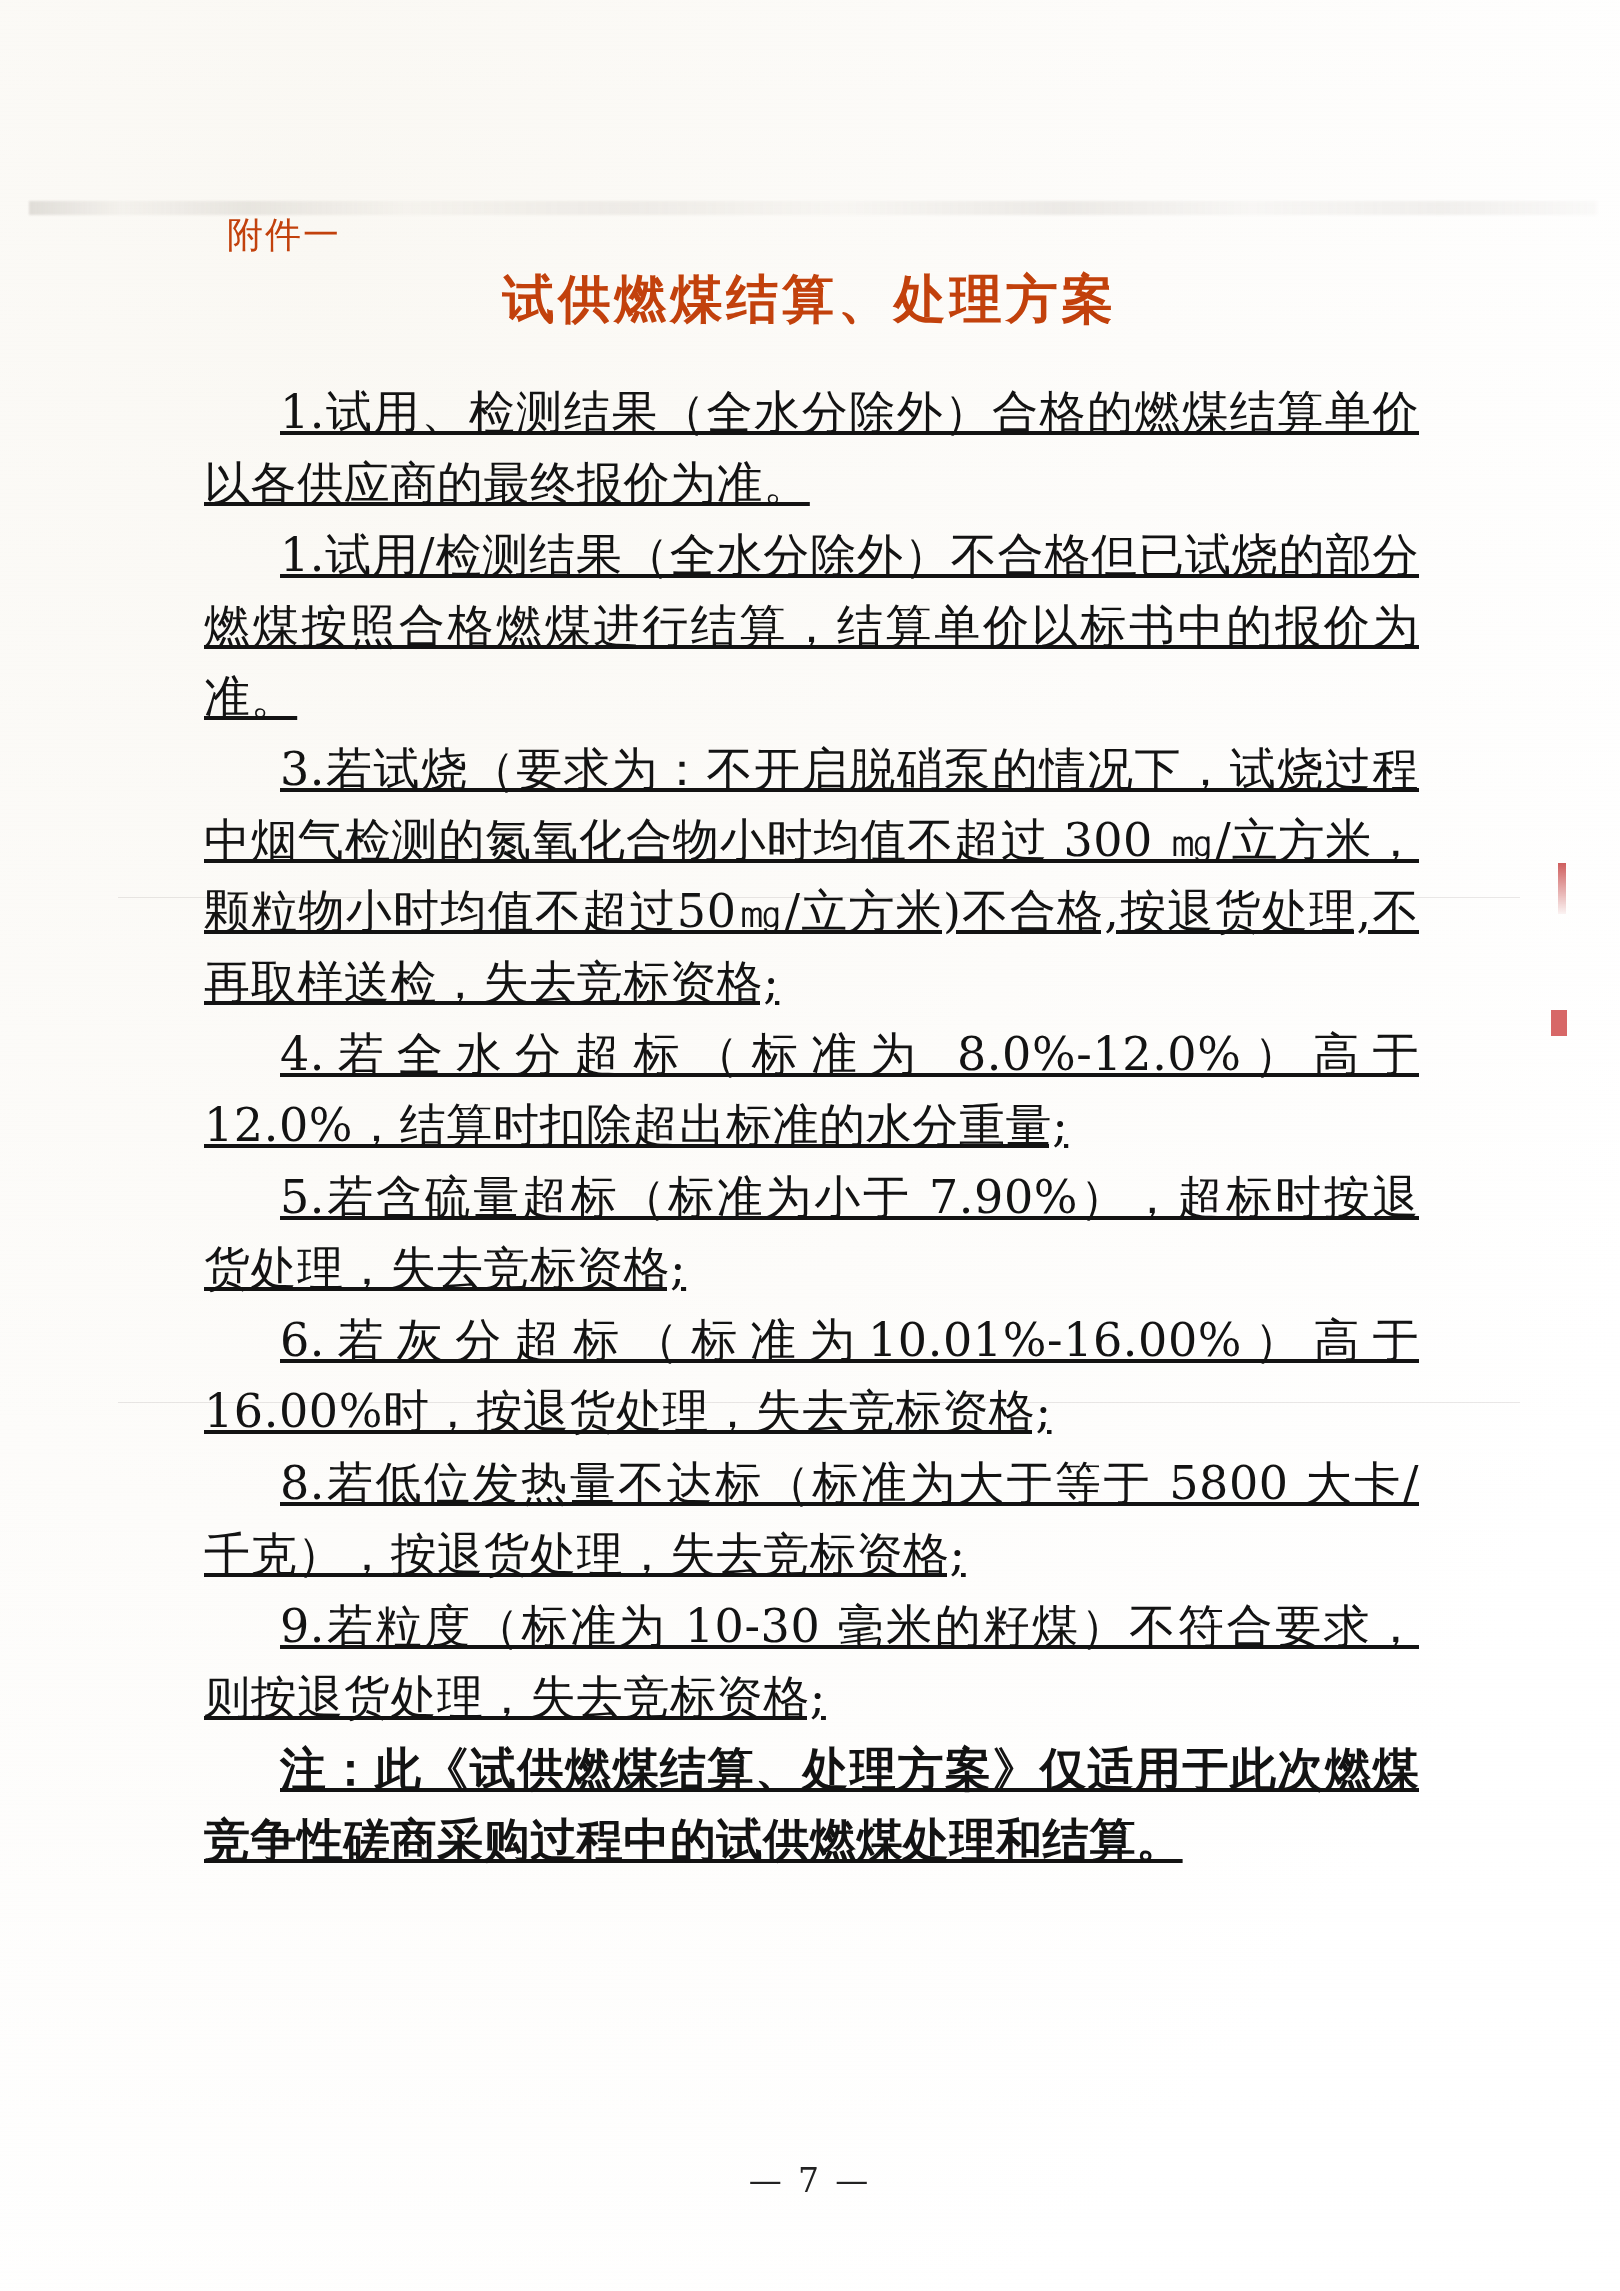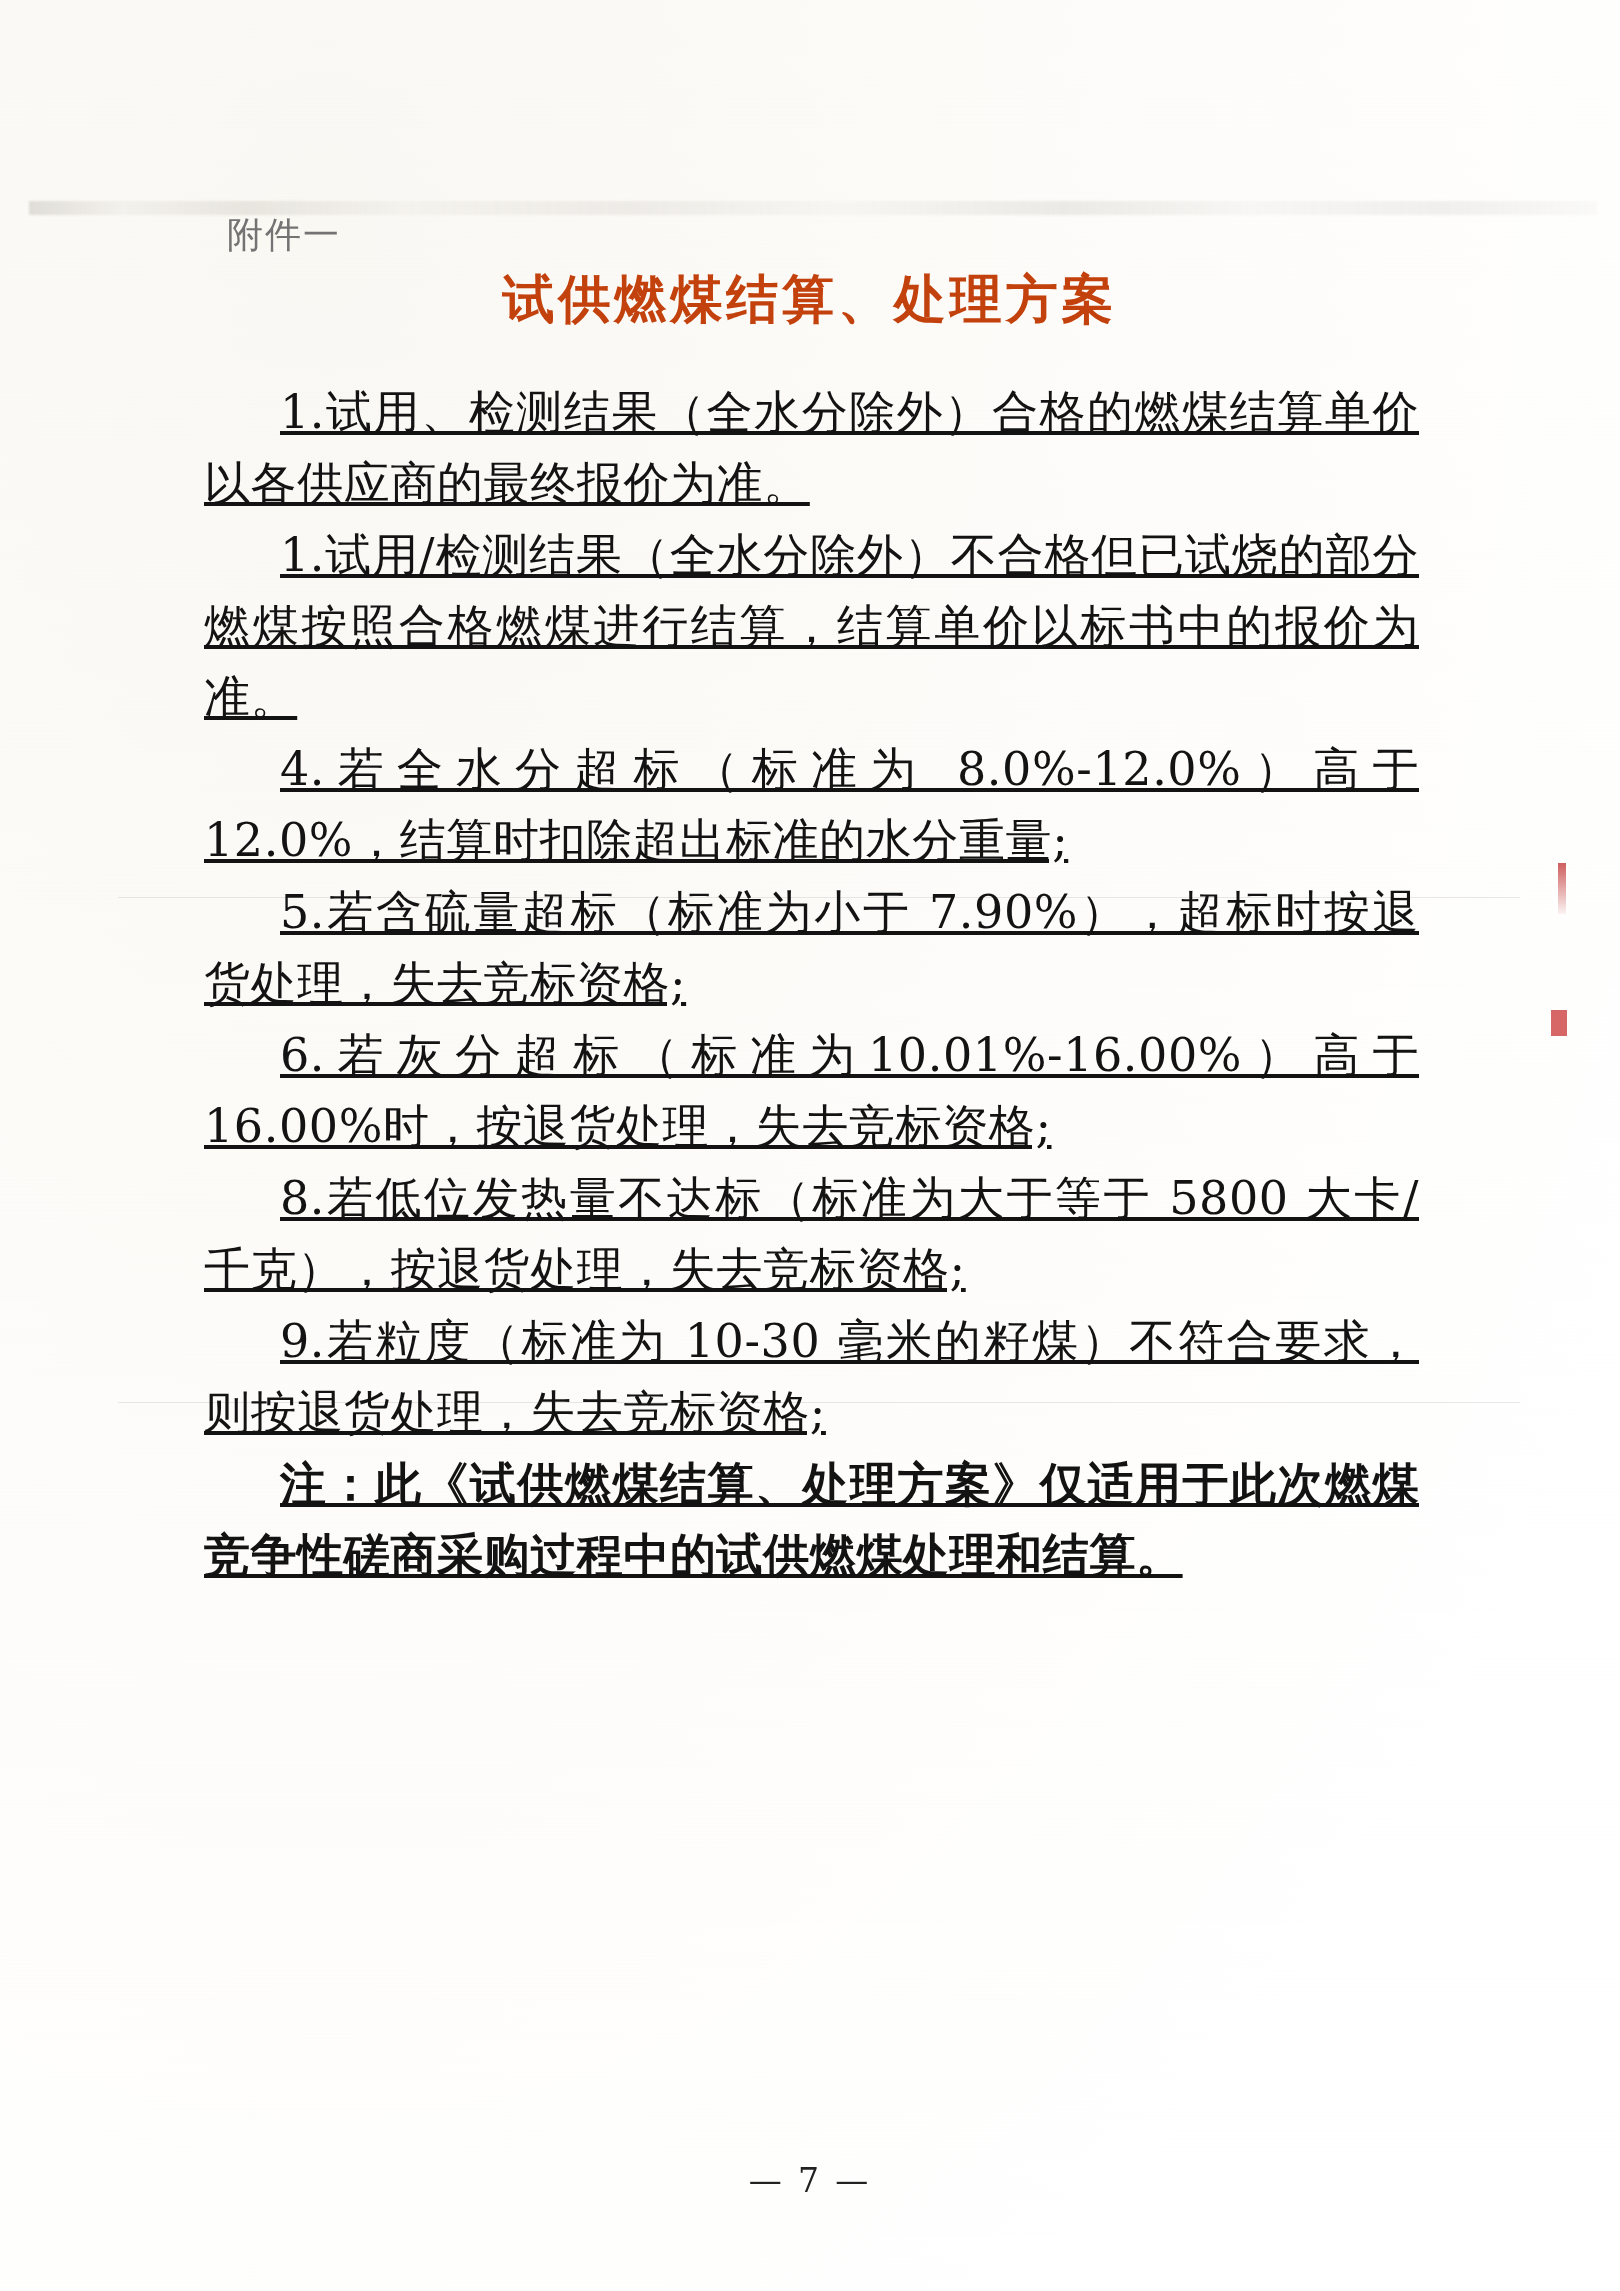--- a/index.html
+++ b/index.html
@@ -89,21 +89,21 @@
     height: 2292px;
   }
 
   .attachment-label {
     position: absolute;
     left: 227px;
     top: 211px;
     font-size: 36px;
     letter-spacing: 2px;
     font-family: "DejaVu Serif", "Liberation Serif", serif;
-    color: #737373;
+    color: #c2410c;
   }
 
   .doc-title {
     position: absolute;
     left: 0;
     top: 265px;
     width: 1620px;
     text-align: center;
     font-size: 52px;
     font-weight: bold;
@@ -161,20 +161,21 @@
 
   <div class="content">
 
     <div class="attachment-label">附件一</div>
 
     <div class="doc-title">试供燃煤结算、处理方案</div>
 
     <div class="body-block">
       <p class="para">1.试用、检测结果（全水分除外）合格的燃煤结算单价以各供应商的最终报价为准。</p>
       <p class="para">1.试用/检测结果（全水分除外）不合格但已试烧的部分燃煤按照合格燃煤进行结算，结算单价以标书中的报价为准。</p>
+      <p class="para">3.若试烧（要求为：不开启脱硝泵的情况下，试烧过程中烟气检测的氮氧化合物小时均值不超过 300 ㎎/立方米，颗粒物小时均值不超过50㎎/立方米)不合格,按退货处理,不再取样送检，失去竞标资格;</p>
       <p class="para">4.若全水分超标（标准为 8.0%-12.0%）高于 12.0%，结算时扣除超出标准的水分重量;</p>
       <p class="para">5.若含硫量超标（标准为小于 7.90%），超标时按退货处理，失去竞标资格;</p>
       <p class="para">6.若灰分超标（标准为10.01%-16.00%）高于16.00%时，按退货处理，失去竞标资格;</p>
       <p class="para">8.若低位发热量不达标（标准为大于等于 5800 大卡/千克），按退货处理，失去竞标资格;</p>
       <p class="para">9.若粒度（标准为 10-30 毫米的籽煤）不符合要求，则按退货处理，失去竞标资格;</p>
       <p class="para bold">注：此《试供燃煤结算、处理方案》仅适用于此次燃煤竞争性磋商采购过程中的试供燃煤处理和结算。</p>
     </div>
 
     <div class="page-number">— 7 —</div>
   </div>

